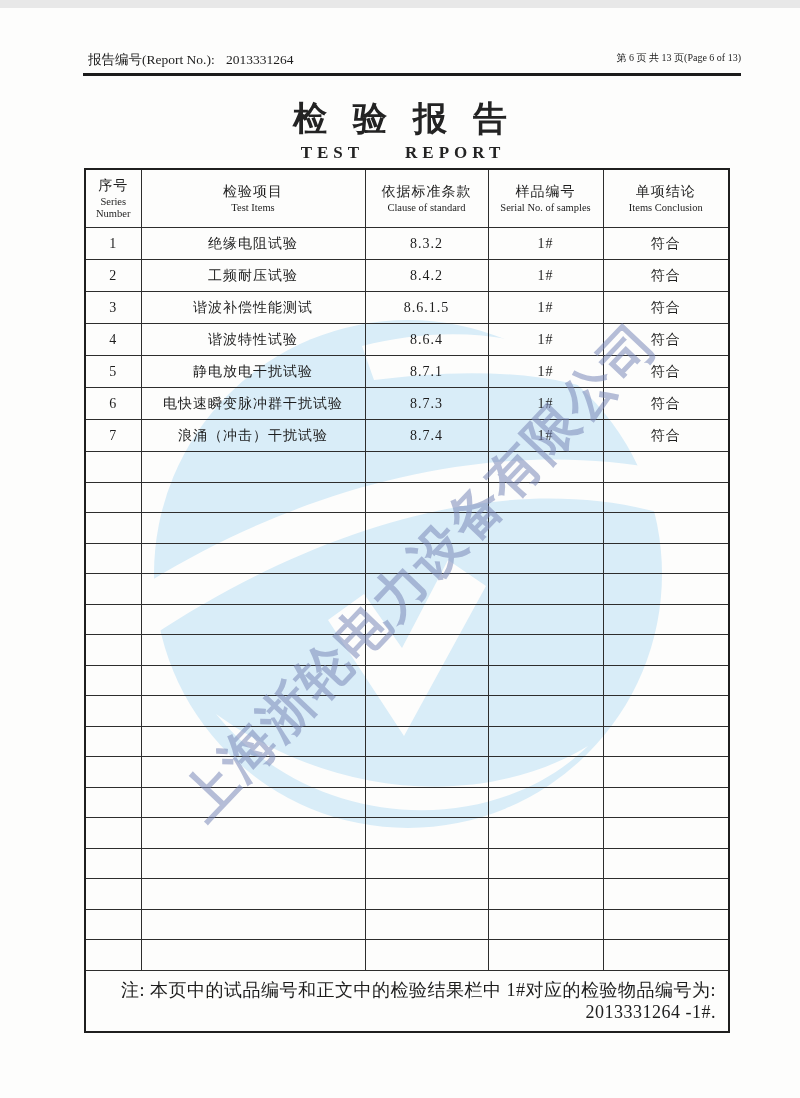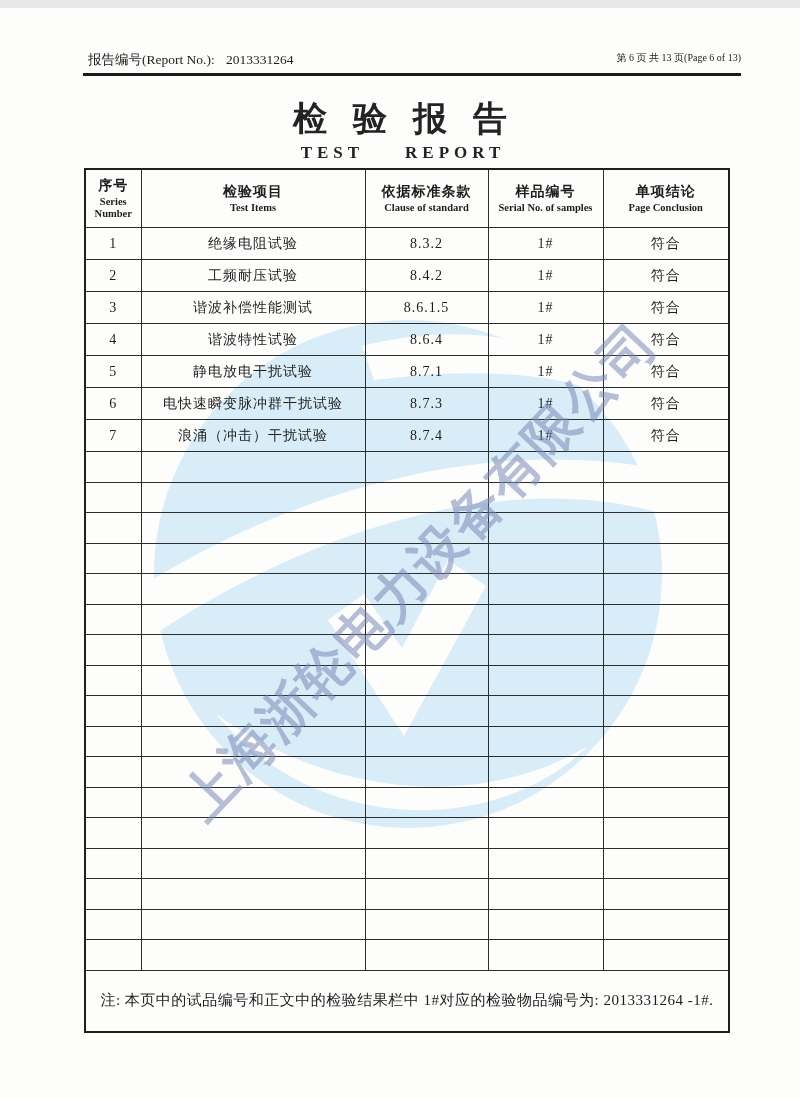--- a/index.html
+++ b/index.html
@@ -27,26 +27,26 @@
   
   .tbl-wrap { position:absolute; left:84px; top:160px; z-index:2; }
   table.report {
     border-collapse:collapse; table-layout:fixed; width:644px;
     border:2.5px solid #1f1f1f; background:transparent;
   }
   table.report th, table.report td {
     border:1.5px solid #2d2d2d; text-align:center; vertical-align:middle;
     padding:0; overflow:hidden;
   }
-  thead th { height:57px; font-weight:bold; font-size:14px; line-height:1.3; letter-spacing:1px; }
+  thead th { height:57px; font-weight:normal; font-size:14px; line-height:1.3; letter-spacing:1px; }
   thead th .en { display:block; font-size:10.5px; letter-spacing:0; line-height:1.15; }
   tbody td { height:31px; font-size:14px; letter-spacing:1px; }
   tbody tr.empty td { height:29.5px; }
   tfoot td.note-cell {
-    height:60px; text-align:center; padding:0 4px; font-size:15px; letter-spacing:0.5px;
+    height:60px; text-align:right; padding:0 12px; font-size:18px; letter-spacing:0.5px;
   }
 
   
   .wm-logo { position:absolute; left:152px; top:310px; width:512px; height:512px; z-index:1; pointer-events:none; }
   .wm-text {
     position:absolute; left:70px; top:528px; width:700px; text-align:center; z-index:3;
     transform:rotate(-46.5deg);
     font-family:"Liberation Sans","DejaVu Sans",sans-serif;
     font-weight:bold; font-size:53px; letter-spacing:2px; white-space:nowrap;
     pointer-events:none;
@@ -97,21 +97,21 @@
           <th>
             <span>依据标准条款</span>
             <span class="en">Clause of standard</span>
           </th>
           <th>
             <span>样品编号</span>
             <span class="en">Serial No. of samples</span>
           </th>
           <th>
             <span>单项结论</span>
-            <span class="en">Page Conclusion</span>
+            <span class="en">Items Conclusion</span>
           </th>
         </tr>
       </thead>
       <tbody>
           <tr>
             <td>1</td>
             <td>绝缘电阻试验</td>
             <td>8.3.2</td>
             <td>1#</td>
             <td>符合</td>

